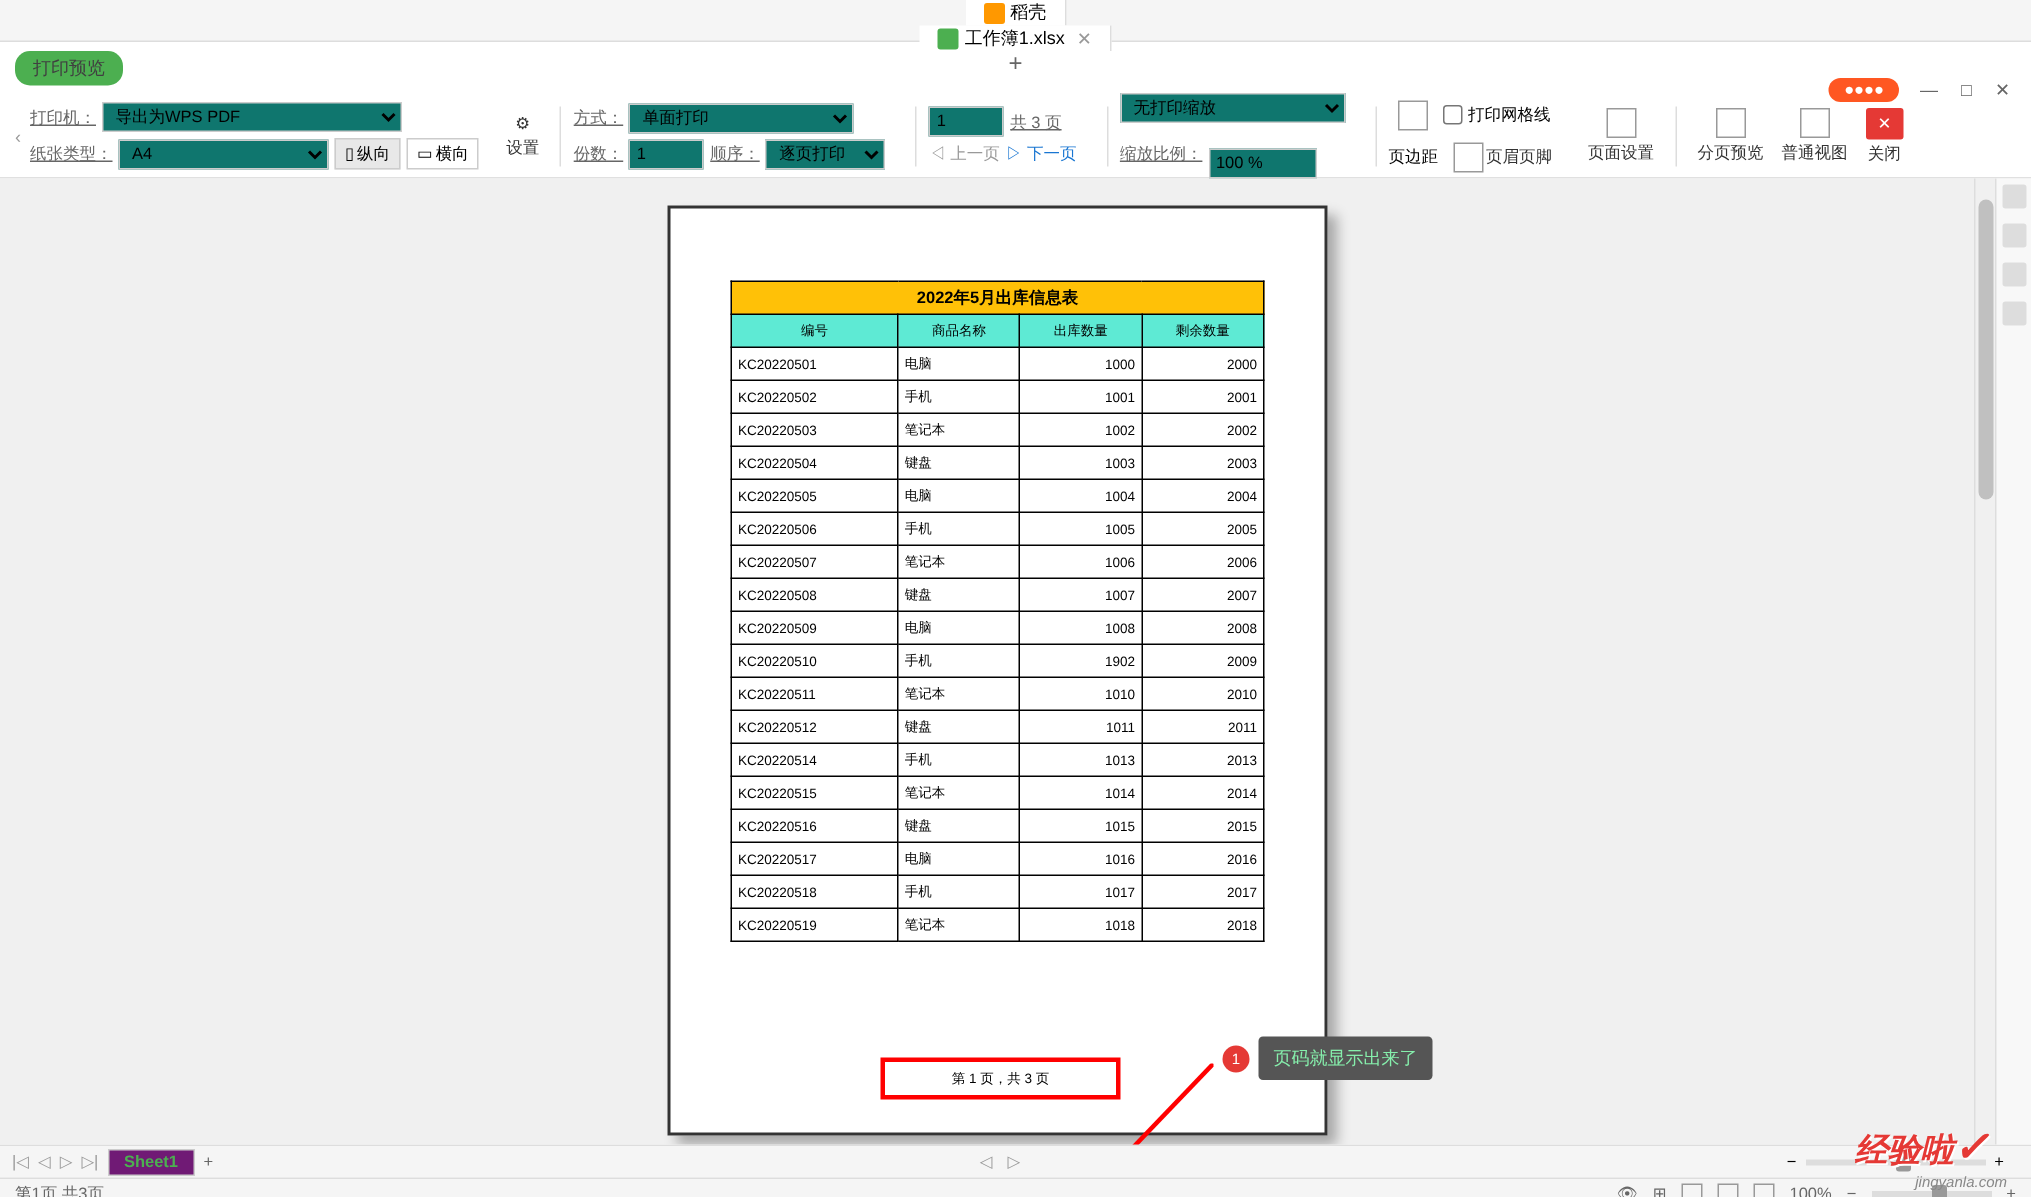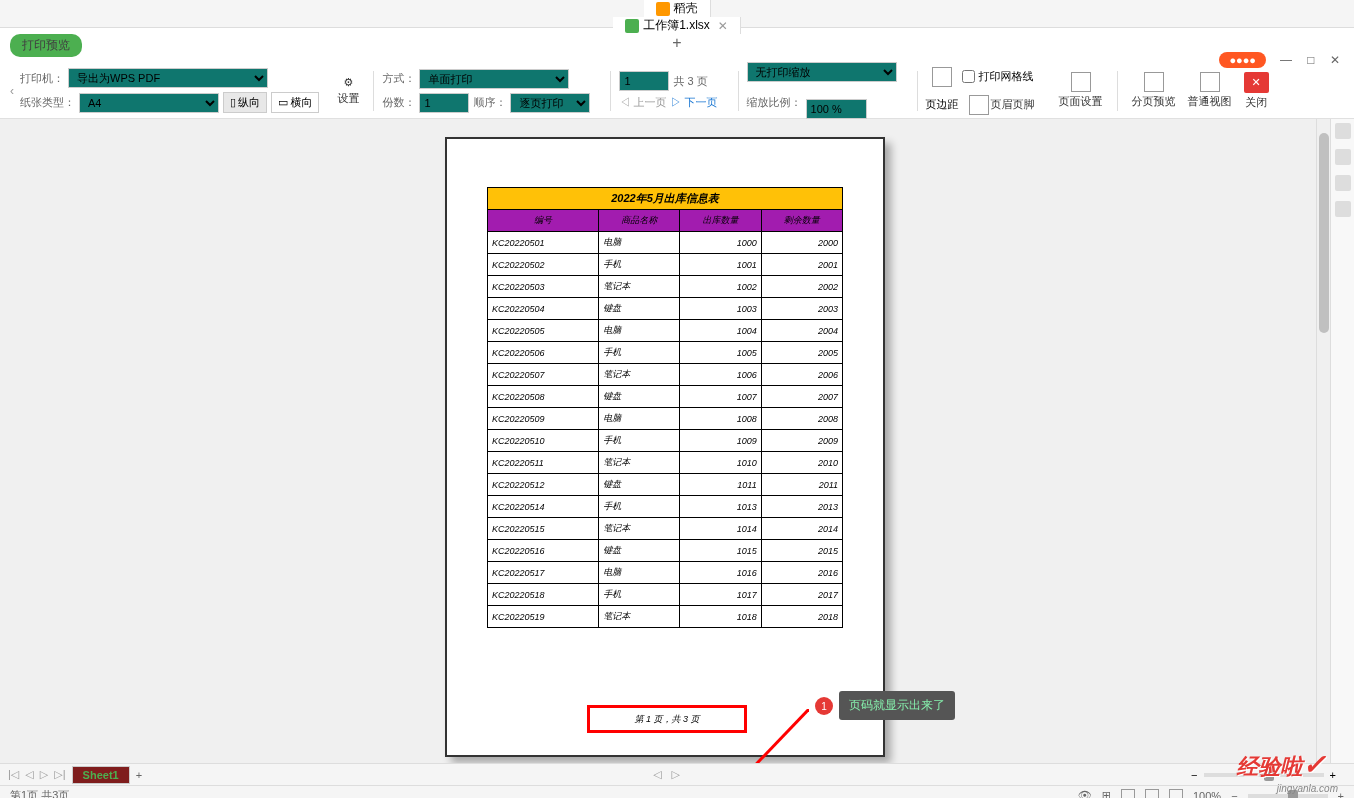--- a/index.html
+++ b/index.html
@@ -14,59 +14,59 @@
     .tab-add { padding: 0 12px; color: #666; font-size: 16px; }
     .top-right { margin-left: auto; display: flex; align-items: center; gap: 8px; padding-right: 8px; }
     .user-badge { background: #ff5722; color: #fff; padding: 2px 10px; border-radius: 10px; font-size: 11px; }
     .window-btns span { padding: 0 6px; color: #666; }
     
     .preview-badge { display: inline-block; background: #4caf50; color: #404040; padding: 3px 12px; border-radius: 10px; margin: 6px 10px; font-size: 12px; }
     
     .toolbar { display: flex; align-items: center; padding: 4px 10px; background: #fff; border-bottom: 1px solid #e0e0e0; height: 56px; }
     .toolbar-group { display: flex; flex-direction: column; gap: 4px; margin-right: 12px; }
     .toolbar-row { display: flex; align-items: center; gap: 4px; }
-    .toolbar-label { color: #666; font-size: 11px; }
+    .toolbar-label { color: #666; font-size: 11px; text-decoration: underline; }
     .toolbar-select { border: 1px solid #ccc; padding: 1px 4px; font-size: 11px; background: #0f766e; height: 20px; }
     .toolbar-btn { border: 1px solid #ccc; padding: 2px 6px; font-size: 11px; background: #fff; display: flex; align-items: center; gap: 2px; }
     .toolbar-btn.active { background: #e8e8e8; }
     .toolbar-sep { width: 1px; height: 40px; background: #ddd; margin: 0 8px; }
     .toolbar-icon-btn { display: flex; flex-direction: column; align-items: center; gap: 2px; padding: 2px 6px; font-size: 11px; color: #333; }
     .toolbar-icon-btn .icon { width: 20px; height: 20px; border: 1px solid #999; }
     .close-btn { background: #e53935; color: #fff; padding: 4px 8px; border-radius: 2px; }
     .checkbox-row { display: flex; align-items: center; gap: 4px; font-size: 11px; }
     .nav-link { color: #999; font-size: 11px; }
     .nav-link.active { color: #1976d2; }
     
     .workspace { display: flex; height: 644px; background: #f0f0f0; position: relative; }
     .left-gutter { width: 14px; background: #f0f0f0; }
     
     .preview-area { flex: 1; display: flex; justify-content: center; padding-top: 18px; position: relative; overflow: hidden; }
-    .page { width: 440px; height: 620px; background: #fff; border: 2px solid #333; box-shadow: 6px 6px 8px rgba(0,0,0,0.3); padding: 48px 40px 20px; position: relative; font-style: italic; }
+    .page { width: 440px; height: 620px; background: #fff; border: 2px solid #333; box-shadow: 6px 6px 8px rgba(0,0,0,0.3); padding: 48px 40px 20px; position: relative; }
     
     .data-table { width: 100%; border-collapse: collapse; font-size: 9px; }
     .data-table th, .data-table td { border: 1px solid #000; padding: 3px 4px; height: 22px; }
     .title-row th { background: #ffc107; font-weight: bold; font-size: 11px; text-align: center; }
-    .header-row th { background: #a21caf; font-weight: normal; text-align: center; font-size: 9px; }
+    .header-row th { background: #5eead4; font-weight: normal; text-align: center; font-size: 9px; }
     .data-table td { text-align: left; }
     .data-table td.num { text-align: right; }
     
     .footer-highlight { position: absolute; bottom: 22px; left: 140px; width: 160px; height: 28px; border: 3px solid #ff0000; display: flex; align-items: center; justify-content: center; font-size: 9px; }
     
     .annotation-arrow { position: absolute; left: 695px; top: 590px; width: 100px; height: 100px; pointer-events: none; }
     .annotation-badge { position: absolute; left: 801px; top: 578px; width: 18px; height: 18px; background: #e53935; color: #fff; border-radius: 50%; display: flex; align-items: center; justify-content: center; font-size: 10px; }
     .annotation-tooltip { position: absolute; left: 825px; top: 572px; background: #555; color: #86efac; padding: 6px 10px; border-radius: 3px; font-size: 12px; text-align: right; }
     
     .right-sidebar { width: 24px; background: #f8f8f8; border-left: 1px solid #ddd; display: flex; flex-direction: column; align-items: center; padding-top: 4px; gap: 10px; }
     .sidebar-icon { width: 16px; height: 16px; background: #ddd; border-radius: 2px; }
     .vscroll { width: 14px; background: #f0f0f0; border-left: 1px solid #ddd; position: relative; }
     .vscroll-thumb { position: absolute; top: 14px; width: 10px; left: 2px; height: 200px; background: #c0c0c0; border-radius: 5px; }
     
     .sheet-tabs { display: flex; align-items: center; height: 22px; background: #f5f5f5; border-top: 1px solid #ddd; padding: 0 8px; font-size: 11px; }
     .sheet-nav { color: #999; margin-right: 6px; }
-    .sheet-tab { padding: 2px 10px; background: #7f1d1d; border: 1px solid #ccc; color: #4caf50; font-weight: bold; }
+    .sheet-tab { padding: 2px 10px; background: #701a75; border: 1px solid #ccc; color: #4caf50; font-weight: bold; }
     .sheet-add { margin-left: 6px; color: #666; }
     .hscroll { margin-left: auto; display: flex; align-items: center; gap: 2px; }
     .hscroll span { color: #999; padding: 0 4px; }
     .zoom-area { margin-left: auto; display: flex; align-items: center; gap: 6px; padding-right: 10px; }
     .zoom-slider { width: 120px; height: 4px; background: #ddd; position: relative; }
     .zoom-handle { position: absolute; left: 50%; top: -4px; width: 10px; height: 12px; background: #999; border-radius: 2px; }
     
     .status-bar { display: flex; align-items: center; height: 20px; background: #f5f5f5; border-top: 1px solid #ddd; padding: 0 10px; font-size: 11px; color: #666; }
     .status-right { margin-left: auto; display: flex; align-items: center; gap: 10px; }
     .status-icon { width: 14px; height: 14px; border: 1px solid #999; }
@@ -145,21 +145,21 @@
       <span class="nav-link active">▷ <span>下一页</span></span>
     </div>
   </div>
   <div class="toolbar-sep"></div>
   <div class="toolbar-group">
     <div class="toolbar-row">
       <select class="toolbar-select" style="width:150px"><option>无打印缩放</option></select>
     </div>
     <div class="toolbar-row">
       <span class="toolbar-label">缩放比例：</span>
-      <input class="toolbar-select" style="width: 61px; margin-top: 13px;" value="100 %">
+      <input class="toolbar-select" style="width: 72px; margin-top: 13px;" value="100 %">
     </div>
   </div>
   <div class="toolbar-sep"></div>
   <div class="toolbar-group">
     <div class="toolbar-row">
       <div class="toolbar-icon-btn">
           <span class="icon"></span>
         </div>
       <div class="checkbox-row">
           <input type="checkbox" style="">
@@ -260,21 +260,21 @@
             </tr>
             <tr>
               <td>KC20220509</td>
               <td>电脑</td>
               <td class="num">1008</td>
               <td class="num">2008</td>
             </tr>
             <tr>
               <td>KC20220510</td>
               <td>手机</td>
-              <td class="num">1009</td>
+              <td class="num">1902</td>
               <td class="num">2009</td>
             </tr>
             <tr>
               <td>KC20220511</td>
               <td>笔记本</td>
               <td class="num">1010</td>
               <td class="num">2010</td>
             </tr>
             <tr>
               <td>KC20220512</td>

